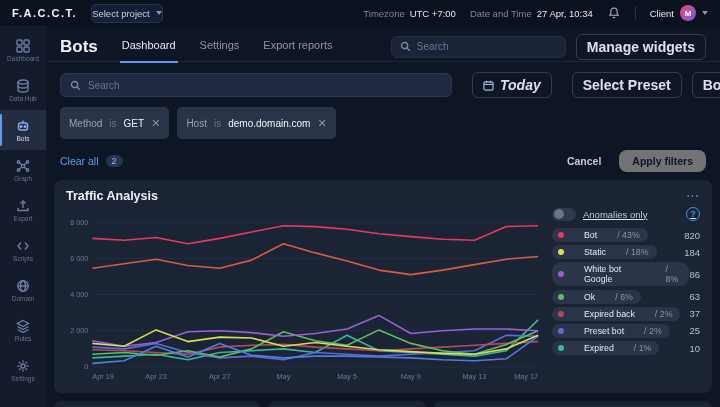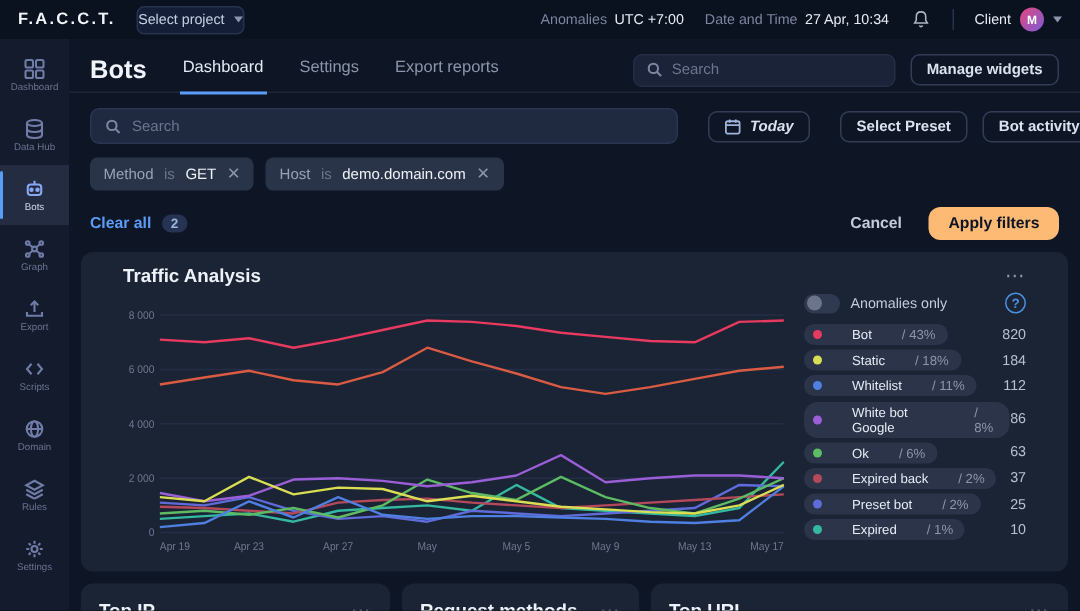--- a/index.html
+++ b/index.html
@@ -35,50 +35,50 @@
   .page-head { display:flex; align-items:center; padding:6px 14px 0 14px; gap:22px; border-bottom:1px solid #1d2739; height:36px; }
   .page-title { font-size:17px; font-weight:700; color:#f0f4fa; }
   .tabs { display:flex; gap:20px; height:100%; align-items:center; }
   .tab { font-size:11px; color:#8b95ab; padding:9px 2px 10px; cursor:pointer; border-bottom:2px solid transparent; }
   .tab.active { color:#e3ebf7; border-bottom-color:#5b9cf6; }
   .head-right { margin-left:auto; display:flex; align-items:center; gap:10px; }
   .searchbox { background:#1a2337; border:1px solid #242f47; border-radius:6px; height:22px; width:175px; display:flex; align-items:center; gap:6px; padding:0 8px; }
   .searchbox input { background:transparent; border:none; outline:none; color:#cfd6e4; font-size:10px; width:100%; font-family:"Liberation Sans",sans-serif; }
   .searchbox input::placeholder { color:#6b7590; }
   .mag { width:11px; height:11px; stroke:#7c86a0; fill:none; stroke-width:1.5; flex-shrink:0; }
-  .btn-outline { border:1px solid #323d55; border-radius:6px; background:transparent; color:#dbe2ee; font-size:10px; font-weight:600; padding:4px 10px; cursor:pointer; font-family:"Liberation Sans",sans-serif; white-space:nowrap; }
+  .btn-outline { border:1px solid #323d55; border-radius:6px; background:transparent; color:#dbe2ee; font-size:14px; font-weight:600; padding:4px 10px; cursor:pointer; font-family:"Liberation Sans",sans-serif; white-space:nowrap; }
 
   
   .filters { padding:10px 14px 8px; }
   .filter-row1 { display:flex; align-items:center; gap:10px; }
   .filter-search { background:#1f2940; border:1px solid #2a3550; border-radius:6px; height:24px; flex:0 0 392px; display:flex; align-items:center; gap:7px; padding:0 9px; }
   .filter-search input { background:transparent; border:none; outline:none; color:#cfd6e4; font-size:10px; width:100%; font-family:"Liberation Sans",sans-serif; }
   .filter-search input::placeholder { color:#6b7590; }
   .spacer { flex:1; }
   .chip-row { display:flex; gap:8px; margin-top:9px; }
-  .chip { background:#2a3448; border-radius:5px; height:22px; display:flex; align-items:center; gap:7px; padding:0 9px; font-size:10px; }
+  .chip { background:#2a3448; border-radius:5px; height:32px; display:flex; align-items:center; gap:7px; padding:0 9px; font-size:10px; }
   .chip .f { color:#98a1b5; } .chip .op { color:#6b7388; } .chip .val { color:#eef2f8; }
   .chip .x { color:#8a93a8; cursor:pointer; font-size:11px; line-height:1; }
   .filter-row3 { display:flex; align-items:center; margin-top:11px; }
-  .clear-all { color:#5b9cf6; font-size:10.5px; font-weight:700; cursor:pointer; display:flex; align-items:center; gap:7px; }
+  .clear-all { color:#5b9cf6; font-size:10.5px; font-weight:400; cursor:pointer; display:flex; align-items:center; gap:7px; }
   .count-badge { background:#273352; color:#9fb4d8; border-radius:8px; font-size:9px; padding:1px 6px; }
   .cancel-btn { color:#c3cad8; font-size:10.5px; font-weight:600; margin-left:auto; cursor:pointer; padding:4px 10px; }
-  .apply-btn { background:#fdba74; color:#0d1526; font-size:10.5px; font-weight:700; border:none; border-radius:8px; padding:5px 13px; margin-left:8px; cursor:pointer; font-family:"Liberation Sans",sans-serif; }
+  .apply-btn { background:#737373; color:#0d1526; font-size:10.5px; font-weight:700; border:none; border-radius:8px; padding:5px 13px; margin-left:8px; cursor:pointer; font-family:"Liberation Sans",sans-serif; }
 
   
   .content { padding:0 8px; display:flex; flex-direction:column; gap:8px; }
   .card { background:#1b2435; border-radius:8px; }
-  .traffic-card { padding:9px 28px 4px; height:213px; }
+  .traffic-card { padding:9px 12px 4px; height:213px; }
   .card-head { display:flex; align-items:center; }
   .card-title { font-size:12.5px; font-weight:700; color:#eef2f8; }
   .more { margin-left:auto; color:#8b95ab; font-size:13px; letter-spacing:1px; cursor:pointer; line-height:8px; }
   .traffic-body { display:flex; gap:8px; margin-top:2px; }
   .chart-area { flex:1; min-width:0; }
   .legend-col { width:148px; flex-shrink:0; padding-top:2px; }
-  .toggle-row { display:flex; align-items:center; gap:7px; margin-bottom:7px; }
+  .toggle-row { display:flex; align-items:center; gap:7px; margin-bottom:7px;text-decoration:underline; }
   .toggle { width:24px; height:13px; border-radius:7px; background:#2f3950; position:relative; cursor:pointer; }
   .toggle .knob { position:absolute; left:1.5px; top:1.5px; width:10px; height:10px; border-radius:50%; background:#6b7488; }
   .toggle-label { font-size:9.5px; color:#c3cad8; }
   .qmark { margin-left:auto; width:14px; height:14px; border:1.2px solid #4a90e2; border-radius:50%; color:#4a90e2; font-size:9px; font-weight:700; display:flex; align-items:center; justify-content:center; cursor:pointer; }
   .legend-row { display:flex; align-items:center; margin-bottom:3.2px; cursor:pointer; }
   .legend-chip { background:#2b3449; border-radius:9px; display:flex; align-items:center; gap:20px; padding:2px 8px 2px 6px; font-size:8.8px; }
   .legend-chip .dot { width:6px; height:6px; border-radius:50%; flex-shrink:0; }
   .legend-chip .nm { color:#e6ebf4; } .legend-chip .pc { color:#8b95ab; }
   .legend-count { margin-left:auto; font-size:9.5px; color:#b8c0cf; }
 
@@ -92,21 +92,21 @@
 <body>
 
 <div class="topbar">
   <div class="logo">F.A.C.C.T.</div>
   <div class="proj-btn">
     <span>Select project</span>
     <span class="caret"></span>
   </div>
   <div class="topbar-right">
     <div class="kv">
-      <span class="k">Anomalies</span>
+      <span class="k">Timezone</span>
       <span class="v">UTC +7:00</span>
     </div>
     <div class="kv">
       <span class="k">Date and Time</span>
       <span class="v">27 Apr, 10:34</span>
     </div>
     <svg class="bell" viewBox="0 0 16 16">
       <path d="M8 2.2c-2.3 0-3.6 1.7-3.6 3.8v2.6L3.2 10.6h9.6l-1.2-2V6c0-2.1-1.3-3.8-3.6-3.8z" fill="none" stroke="#aeb6c6" stroke-width="1.2"></path>
       <path d="M6.8 12.6a1.3 1.3 0 0 0 2.4 0" fill="none" stroke="#aeb6c6" stroke-width="1.2"></path>
     </svg>
@@ -330,28 +330,20 @@
                 <div class="legend-row">
                   <span class="legend-chip">
                     <span class="dot" style="background:#d9de52"></span>
                     <span class="nm">Static</span>
                     <span class="pc">/ 18%</span>
                   </span>
                   <span class="legend-count">184</span>
                 </div>
                 <div class="legend-row">
                   <span class="legend-chip">
-                    <span class="dot" style="background:#4f7fe0"></span>
-                    <span class="nm">Whitelist</span>
-                    <span class="pc">/ 11%</span>
-                  </span>
-                  <span class="legend-count">112</span>
-                </div>
-                <div class="legend-row">
-                  <span class="legend-chip">
                     <span class="dot" style="background:#9a5fd6"></span>
                     <span class="nm">White bot Google</span>
                     <span class="pc">/ 8%</span>
                   </span>
                   <span class="legend-count">86</span>
                 </div>
                 <div class="legend-row">
                   <span class="legend-chip">
                     <span class="dot" style="background:#5dbb63"></span>
                     <span class="nm">Ok</span>

